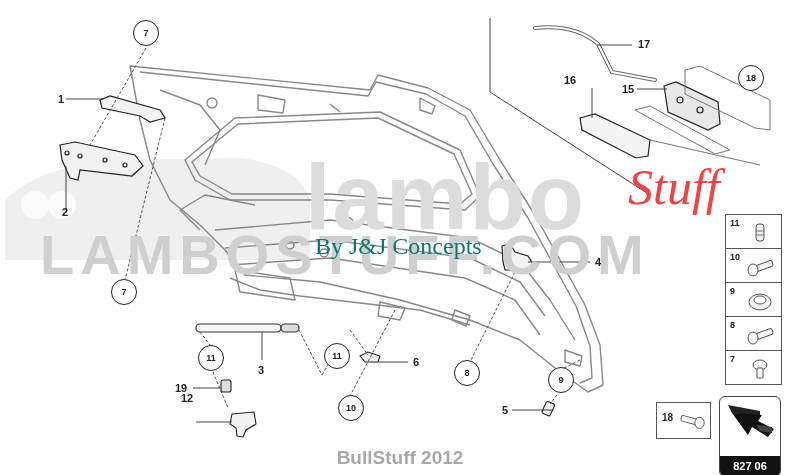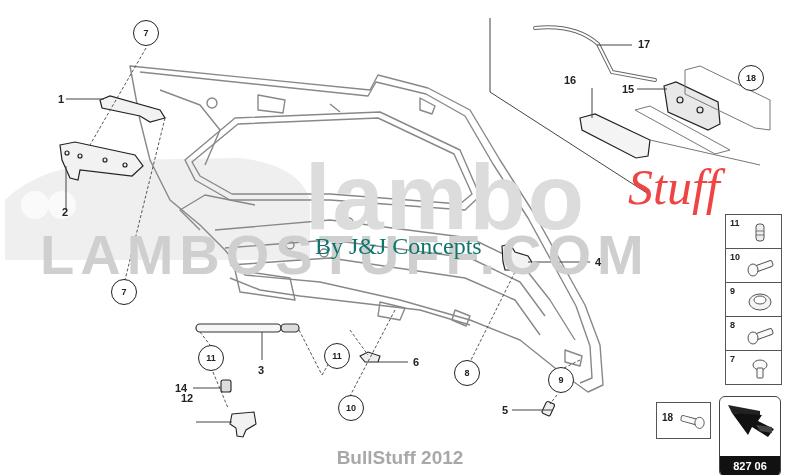--- a/index.html
+++ b/index.html
@@ -150,21 +150,21 @@
 <div class="wm-text wm-com">LAMBOSTUFF.COM</div>
 <div class="wm-text wm-by">By J&amp;J Concepts</div>
 
 <div class="callout-label" style="left:58px;top:93px">1</div>
 <div class="callout-label" style="left:62px;top:206px">2</div>
 <div class="callout-label" style="left:258px;top:364px">3</div>
 <div class="callout-label" style="left:595px;top:256px">4</div>
 <div class="callout-label" style="left:502px;top:404px">5</div>
 <div class="callout-label" style="left:413px;top:356px">6</div>
 <div class="callout-label" style="left:181px;top:392px">12</div>
-<div class="callout-label" style="left:175px;top:382px">14</div>
+<div class="callout-label" style="left:175px;top:382px">19</div>
 <div class="callout-label" style="left:622px;top:83px">15</div>
 <div class="callout-label" style="left:564px;top:74px">16</div>
 <div class="callout-label" style="left:638px;top:38px">17</div>
 
 <div class="circle-label" style="left:133px;top:20px">7</div>
 <div class="circle-label" style="left:111px;top:279px">7</div>
 <div class="circle-label" style="left:454px;top:360px">8</div>
 <div class="circle-label" style="left:548px;top:367px">9</div>
 <div class="circle-label" style="left:338px;top:395px">10</div>
 <div class="circle-label" style="left:198px;top:345px">11</div>

